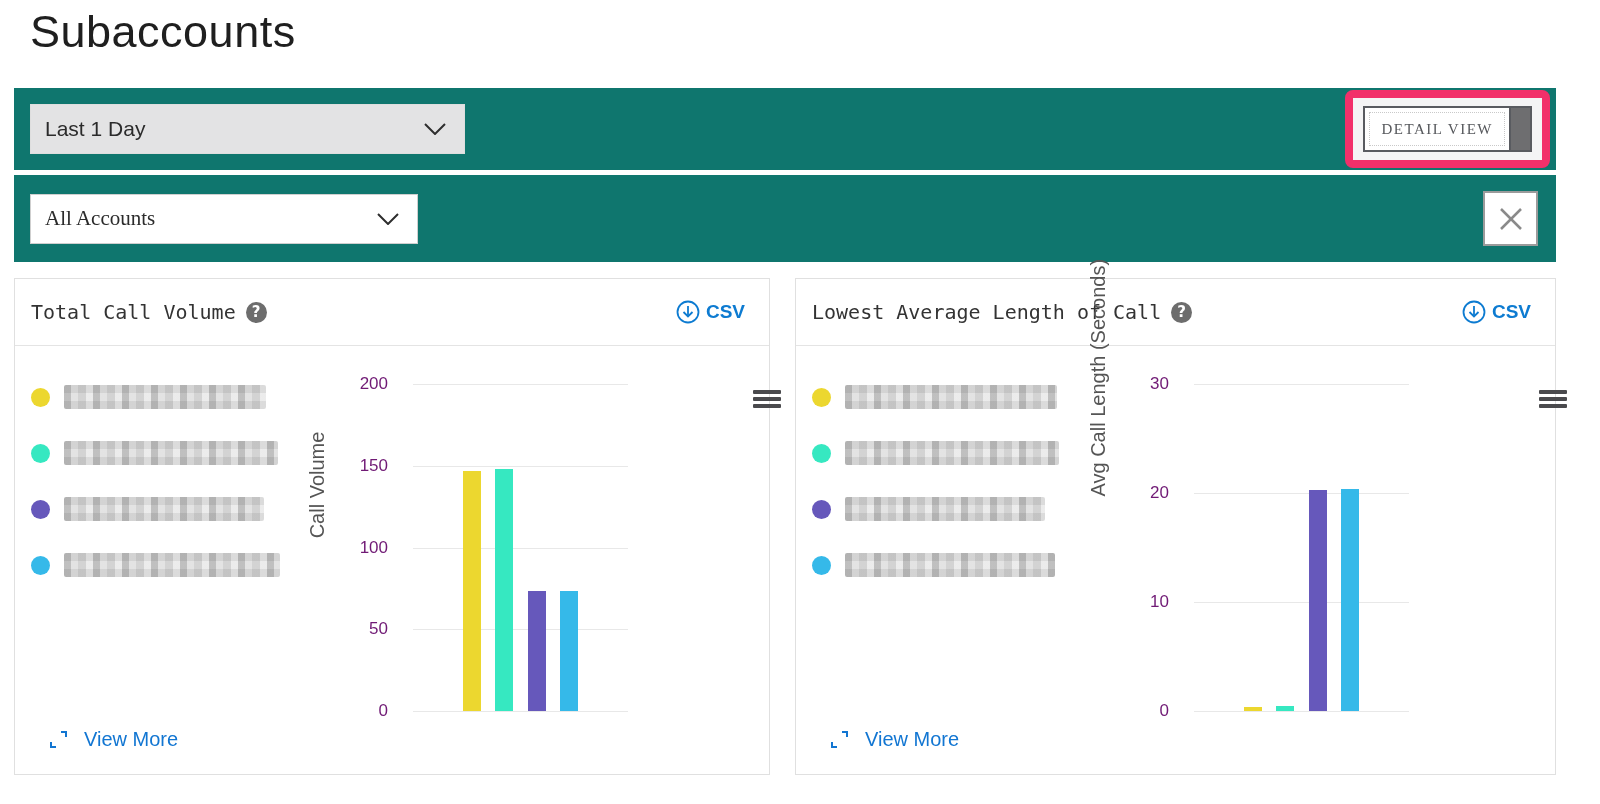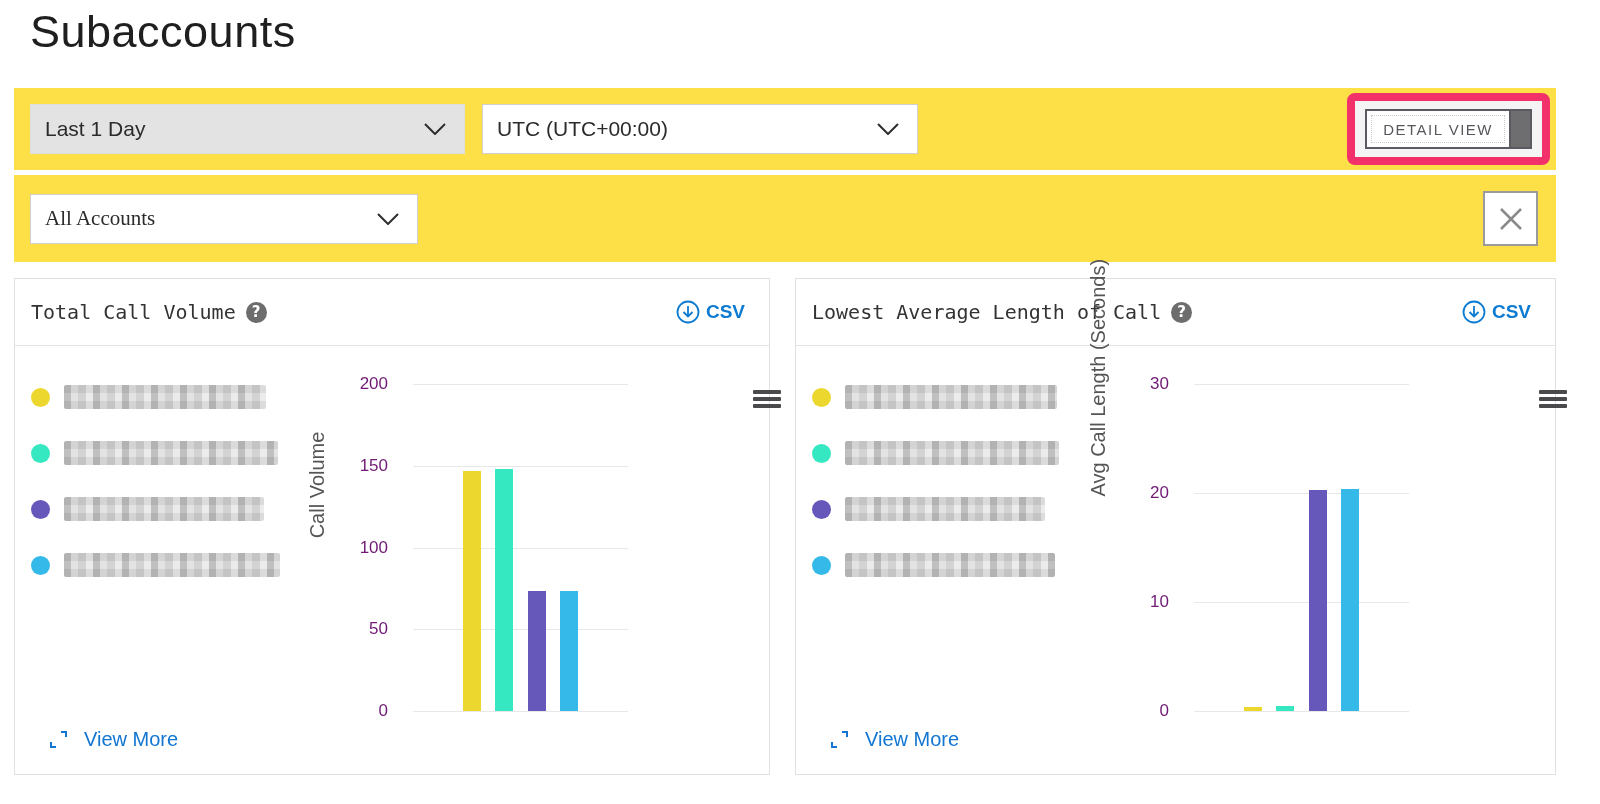--- a/index.html
+++ b/index.html
@@ -1,35 +1,35 @@
 <!DOCTYPE html>
 <html><head>
 <meta charset="utf-8">
 <style>
   * { margin:0; padding:0; box-sizing:border-box; }
   html,body { width:1600px; height:804px; background:#fff; font-family:"Liberation Sans", sans-serif; color:#222; overflow:hidden; }
   .content { margin-left:14px; width:1542px; }
 
   .page-title { font-size:45px; font-weight:300; letter-spacing:0.5px; color:#1f1f1f; padding:6px 0 0 16px; height:88px; }
 
-  .filter-row { background:#fde047; display:flex; align-items:center; }
+  .filter-row { background:#0f766e; display:flex; align-items:center; }
   .row1 { height:82px; padding:0 18px 0 16px; }
   .row2 { height:87px; margin-top:5px; padding:0 18px 0 16px;font-family:Liberation Serif, serif; }
 
   .select { height:50px; display:flex; align-items:center; justify-content:space-between; padding:0 18px 0 14px; font-size:21px; color:#2b2b2b; cursor:pointer; }
   .select-filled { background:#e3e3e4; border:1px solid #dedede; width:435px; }
   .select-outline { background:#fff; border:1px solid #cfcfcf; }
   .sel-tz { width:436px; margin-left:17px; }
   .sel-acct { width:388px; }
   .chev { flex:0 0 auto; margin-left:12px; }
 
   .spacer { flex:1; }
 
   .annotation-box { border:8px solid #f2306a; border-radius:8px; padding:8px 10px; background:#f4f4f5; margin-right:-12px; }
-  .toggle-btn { position:relative; display:flex; align-items:center; background:#fff; border:2px solid #595b60; height:40px; cursor:pointer; }
+  .toggle-btn { position:relative; display:flex; align-items:center; background:#fff; border:2px solid #595b60; height:46px; cursor:pointer;font-family:Liberation Serif, serif; }
   .toggle-label { padding:0 16px; font-size:15px; letter-spacing:1.5px; color:#56585c; outline:1px dotted #c9c9c9; outline-offset:-5px; height:100%; display:flex; align-items:center; }
   .toggle-handle { width:21px; height:100%; background:#6e6e70; border-left:2px solid #595b60; }
 
   .close-btn { width:55px; height:55px; background:#fff; border:2px solid #9b9b9b; display:flex; align-items:center; justify-content:center; cursor:pointer; }
 
   .cards { display:flex; gap:25px; margin-top:16px; }
   .card { background:#fff; border:1px solid #e0e0e0; height:497px; }
   .card1 { width:756px; }
   .card2 { width:761px; }
 
@@ -60,26 +60,20 @@
 </style>
 </head>
 <body>
 
 <div class="content">
   <h1 class="page-title">Subaccounts</h1>
 
   <div class="filter-row row1">
     <div class="select select-filled">
       <span>Last 1 Day</span>
-      <svg class="chev" width="22" height="12" viewBox="0 0 22 12">
-          <polyline points="1,1 11,11 21,1" fill="none" stroke="#2e2e2e" stroke-width="2"></polyline>
-        </svg>
-    </div>
-    <div class="select select-outline sel-tz">
-      <span>UTC (UTC+00:00)</span>
       <svg class="chev" width="22" height="12" viewBox="0 0 22 12">
           <polyline points="1,1 11,11 21,1" fill="none" stroke="#2e2e2e" stroke-width="2"></polyline>
         </svg>
     </div>
     <div class="spacer"></div>
     <div class="annotation-box">
       <div class="toggle-btn">
         <span class="toggle-label">DETAIL VIEW</span>
         <span class="toggle-handle"></span>
       </div>

